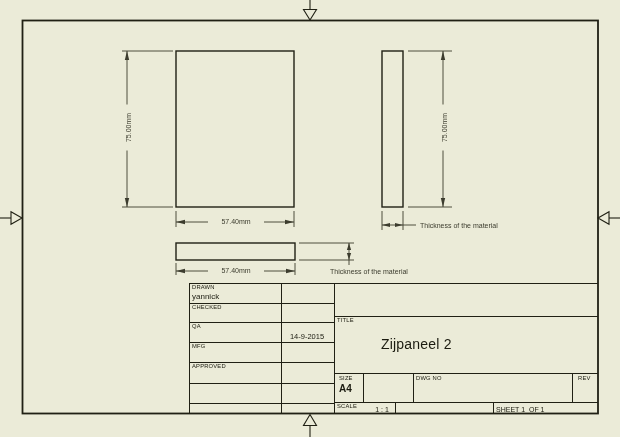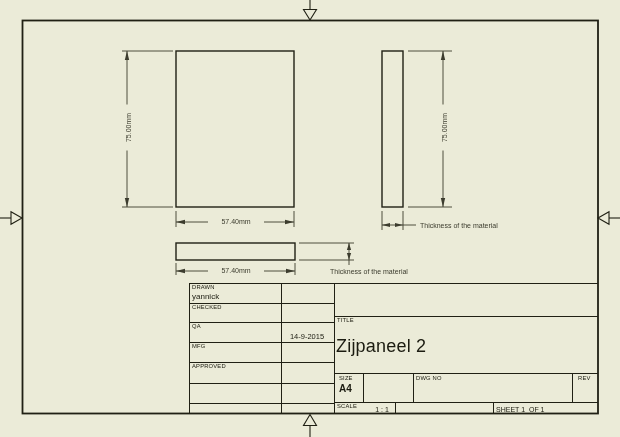--- a/index.html
+++ b/index.html
@@ -17,21 +17,21 @@
   svg.linework{position:absolute;left:0;top:0;}
   .ln{stroke:var(--line);fill:none;}
   .dln{stroke:var(--dim);fill:none;}
   .arrow{fill:var(--dim);stroke:none;}
   .cmark{stroke:var(--line);fill:none;stroke-width:1.1;}
   .txt{position:absolute;white-space:pre;line-height:1;}
   .dimtxt{font-size:7px;color:var(--dim);background:var(--bg);padding:0 1px;text-align:center;}
   .rot{transform:rotate(-90deg);transform-origin:center center;}
   .tblbl{font-size:5.8px;letter-spacing:.2px;color:var(--text);}
   .tbval{font-size:8px;}
-  .title-big{font-size:18px;letter-spacing:.2px;}
+  .title-big{font-size:14px;letter-spacing:.2px;padding-left:45px;}
   .size-val{font-size:10px;font-weight:bold;text-align:right;}
   .small7{font-size:7px;}
   .center{text-align:center;}
 </style>
 </head>
 <body>
 
 <div class="sheet">
 
   <svg class="linework" width="620" height="437" viewBox="0 0 620 437">

